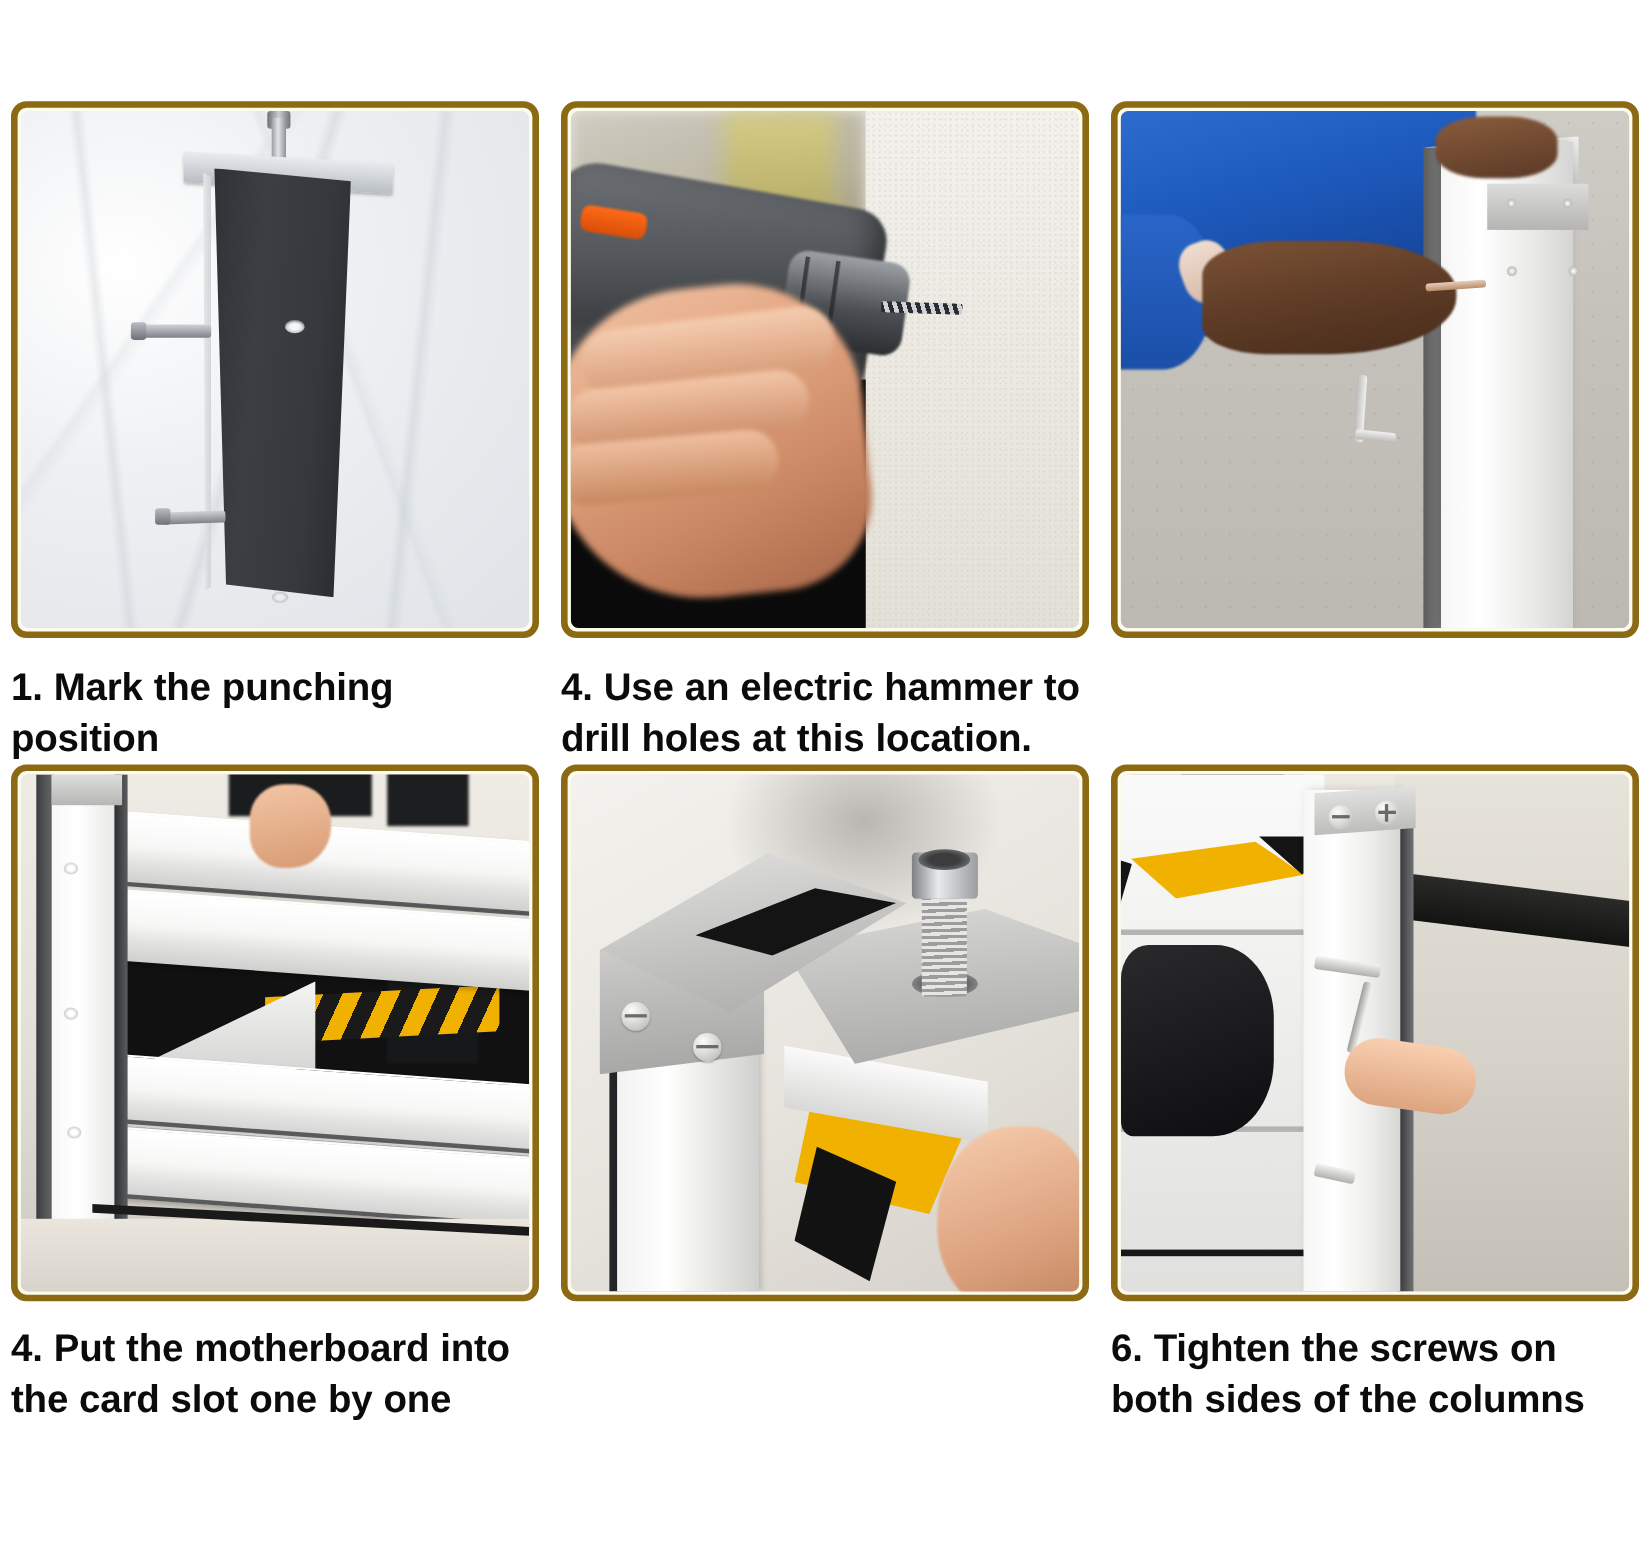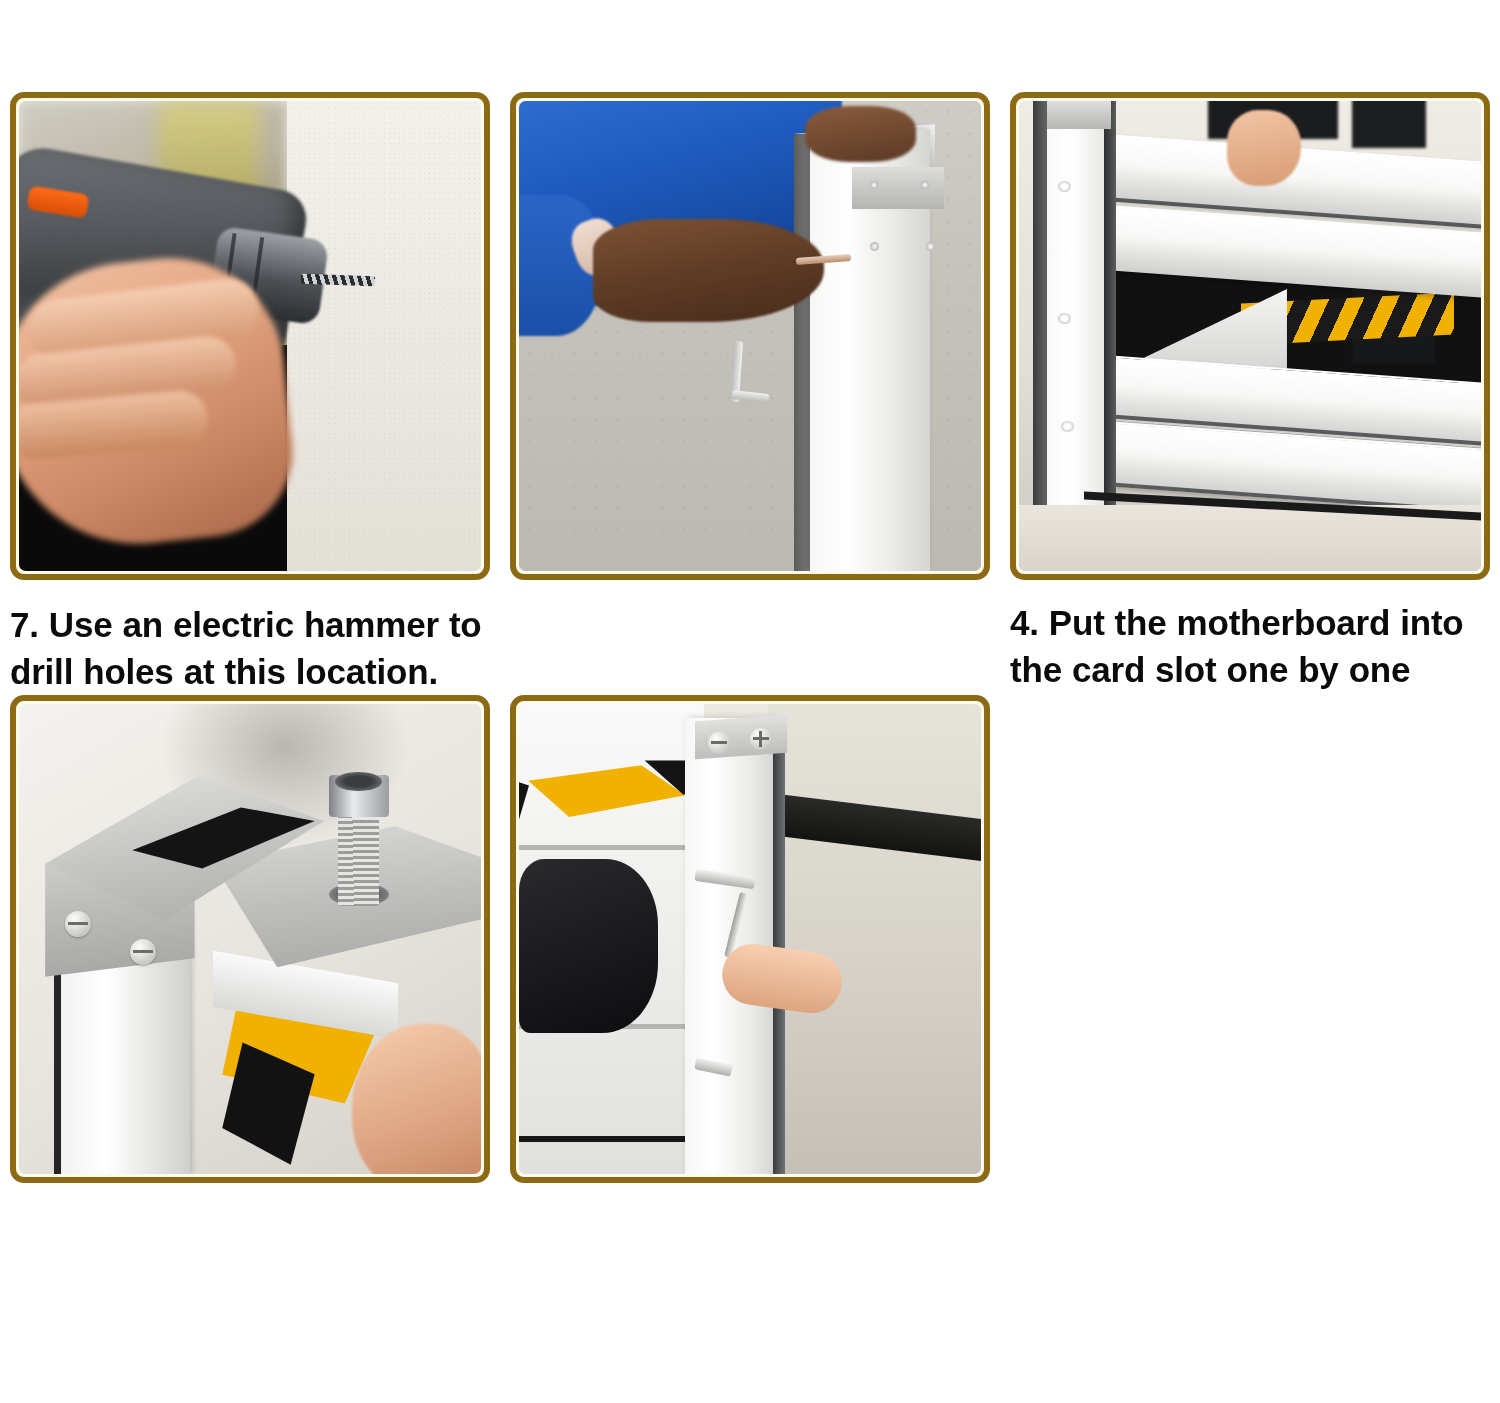--- a/index.html
+++ b/index.html
@@ -333,41 +333,60 @@
   .p6 .topdark6{position:absolute;left:12%;top:0%;width:20%;height:7%;background:#1e2022;}
 </style>
 </head>
 <body>
 
 <div class="page">
 
 
   <div class="grid">
 
+    <div class="cell row1">
+      <div class="photo-frame">
+        <div class="photo p1">
+          <div class="fabric"></div>
+          <div class="bolt-head"></div>
+          <div class="bolt-top"></div>
+          <div class="capplate"></div>
+          <div class="col-edge"></div>
+          <div class="column"></div>
+          <div class="hole1"></div>
+          <div class="hole2"></div>
+          <div class="stud1"></div>
+          <div class="stud1b"></div>
+          <div class="stud2"></div>
+          <div class="stud2b"></div>
+        </div>
+      </div>
+      <div class="caption">1. Mark the punching position</div>
+    </div>
 
     <div class="cell row1">
       <div class="photo-frame">
         <div class="photo p2">
           <div class="bg-blur"></div>
           <div class="bg-bottle"></div>
           <div class="wall"></div>
           <div class="darkfloor"></div>
           <div class="drillbody"></div>
           <div class="trigger"></div>
           <div class="chuck"></div>
           <div class="chuck-ring"></div>
           <div class="chuck-ring2"></div>
           <div class="bit"></div>
           <div class="hand"></div>
           <div class="finger1"></div>
           <div class="finger2"></div>
           <div class="finger3"></div>
         </div>
       </div>
-      <div class="caption">7. Use an electric hammer to drill holes at this location.</div>
+      <div class="caption">4. Use an electric hammer to drill holes at this location.</div>
     </div>
 
     <div class="cell row1">
       <div class="photo-frame">
         <div class="photo p3">
           <div class="floor"></div>
           <div class="shirt"></div>
           <div class="shirt2"></div>
           <div class="post-top"></div>
           <div class="post-dark"></div>
@@ -465,16 +484,17 @@
           <div class="ps1"></div>
           <div class="ps2"></div>
           <div class="bolt6"></div>
           <div class="bolt6b"></div>
           <div class="allen6"></div>
           <div class="sleeve"></div>
           <div class="hand6"></div>
           <div class="thumb6"></div>
         </div>
       </div>
+      <div class="caption">6. Tighten the screws on both sides of the columns</div>
     </div>
 
   </div>
 </div>
 
 </body></html>

